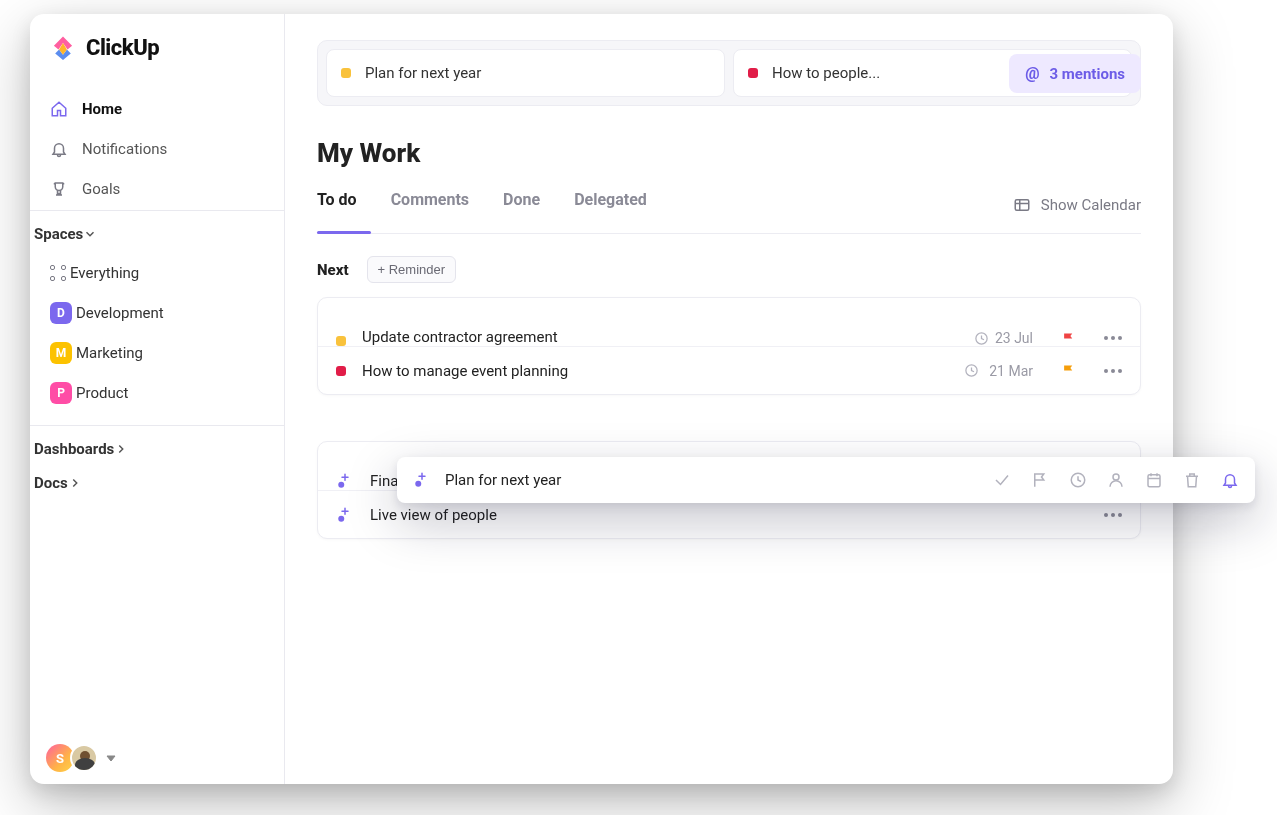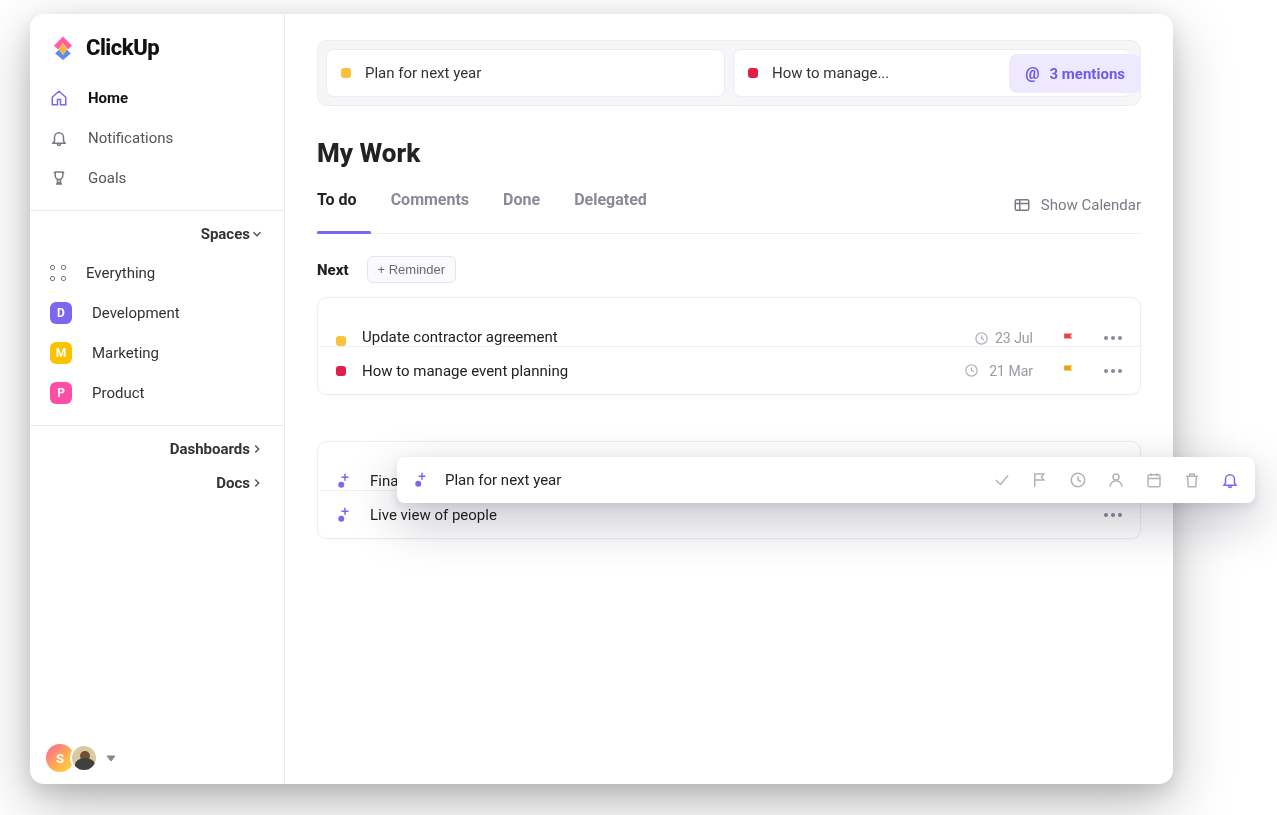--- a/index.html
+++ b/index.html
@@ -19,28 +19,28 @@
   .sidebar {
     width: 255px;
     border-right: 1px solid #e9e9ef;
     display: flex;
     flex-direction: column;
   }
   .logo-row { display:flex; align-items:center; gap:10px; padding: 20px 20px 18px 20px; }
   .logo-mark { width:26px; height:26px; }
   .logo-text { font-size:22px; font-weight:800; color:#111; letter-spacing:-0.5px; }
   .nav { padding: 0 10px 12px 10px; }
-  .nav-item { display:flex; align-items:center; gap:20px; height:40px; padding:0 10px; border-radius:6px; cursor:pointer; color:#555; font-size:15px; }
+  .nav-item { display:flex; align-items:flex-end; gap:14px; height:40px; padding:0 10px; border-radius:6px; cursor:pointer; color:#555; font-size:15px; }
   .nav-item svg { width:18px; height:18px; stroke:#7a7a85; fill:none; stroke-width:2; }
   .nav-item.active { color:#111; font-weight:700; }
   .nav-item.active svg { stroke:#7b68ee; }
-  .section-header { display:flex; align-items:center; justify-content:flex-end; padding:14px 20px 10px 4px; font-weight:700; color:#333; font-size:15px; border-top:1px solid #e9e9ef; cursor:pointer; }
+  .section-header { display:flex; align-items:center; justify-content:flex-start; padding:14px 20px 10px 4px; font-weight:700; color:#333; font-size:15px; border-top:1px solid #e9e9ef; cursor:pointer; }
   .section-header svg { width:14px; height:14px; stroke:#555; fill:none; stroke-width:2.5; }
   .space-list { padding: 0 10px 12px 10px; }
-  .space-item { display:flex; align-items:center; gap:20px; height:40px; padding:0 10px; border-radius:6px; cursor:pointer; color:#333; font-size:15px; }
+  .space-item { display:flex; align-items:center; gap:4px; height:40px; padding:0 10px; border-radius:6px; cursor:pointer; color:#333; font-size:15px; }
   .space-item .grid-icon { width:16px; height:16px; position:relative; }
   .space-item .grid-icon span { position:absolute; width:5px; height:5px; border:1.5px solid #7a7a85; border-radius:2px; }
   .space-item .grid-icon span:nth-child(1){top:0;left:0;} .space-item .grid-icon span:nth-child(2){top:0;right:0;}
   .space-item .grid-icon span:nth-child(3){bottom:0;left:0;} .space-item .grid-icon span:nth-child(4){bottom:0;right:0;}
   .badge { width:22px; height:22px; border-radius:6px; display:flex; align-items:center; justify-content:center; font-size:12px; font-weight:700; color:#fff; }
   .badge-purple { background:#7b68ee; }
   .badge-yellow { background:#fcc200; }
   .badge-pink { background:#ff4da6; }
   .flex-spacer { flex:1; }
   .footer-avatars { display:flex; align-items:center; gap:4px; padding: 12px 16px; }
@@ -198,21 +198,21 @@
 
     <div class="top-row">
       <div class="col">
         <div class="card-row">
           <div class="card">
             <span class="dot" style="background:#f9c23c"></span>
             <span>Plan for next year</span>
           </div>
           <div class="card">
             <span class="dot" style="background:#e11d48"></span>
-            <span>How to manage...</span>
+            <span>How to people...</span>
           </div>
         </div>
       </div>
     </div>
 
     <div class="mywork-title">My Work</div>
 
     <div class="tabs">
       <div class="tab active">To do</div>
       <div class="tab">Comments</div>

